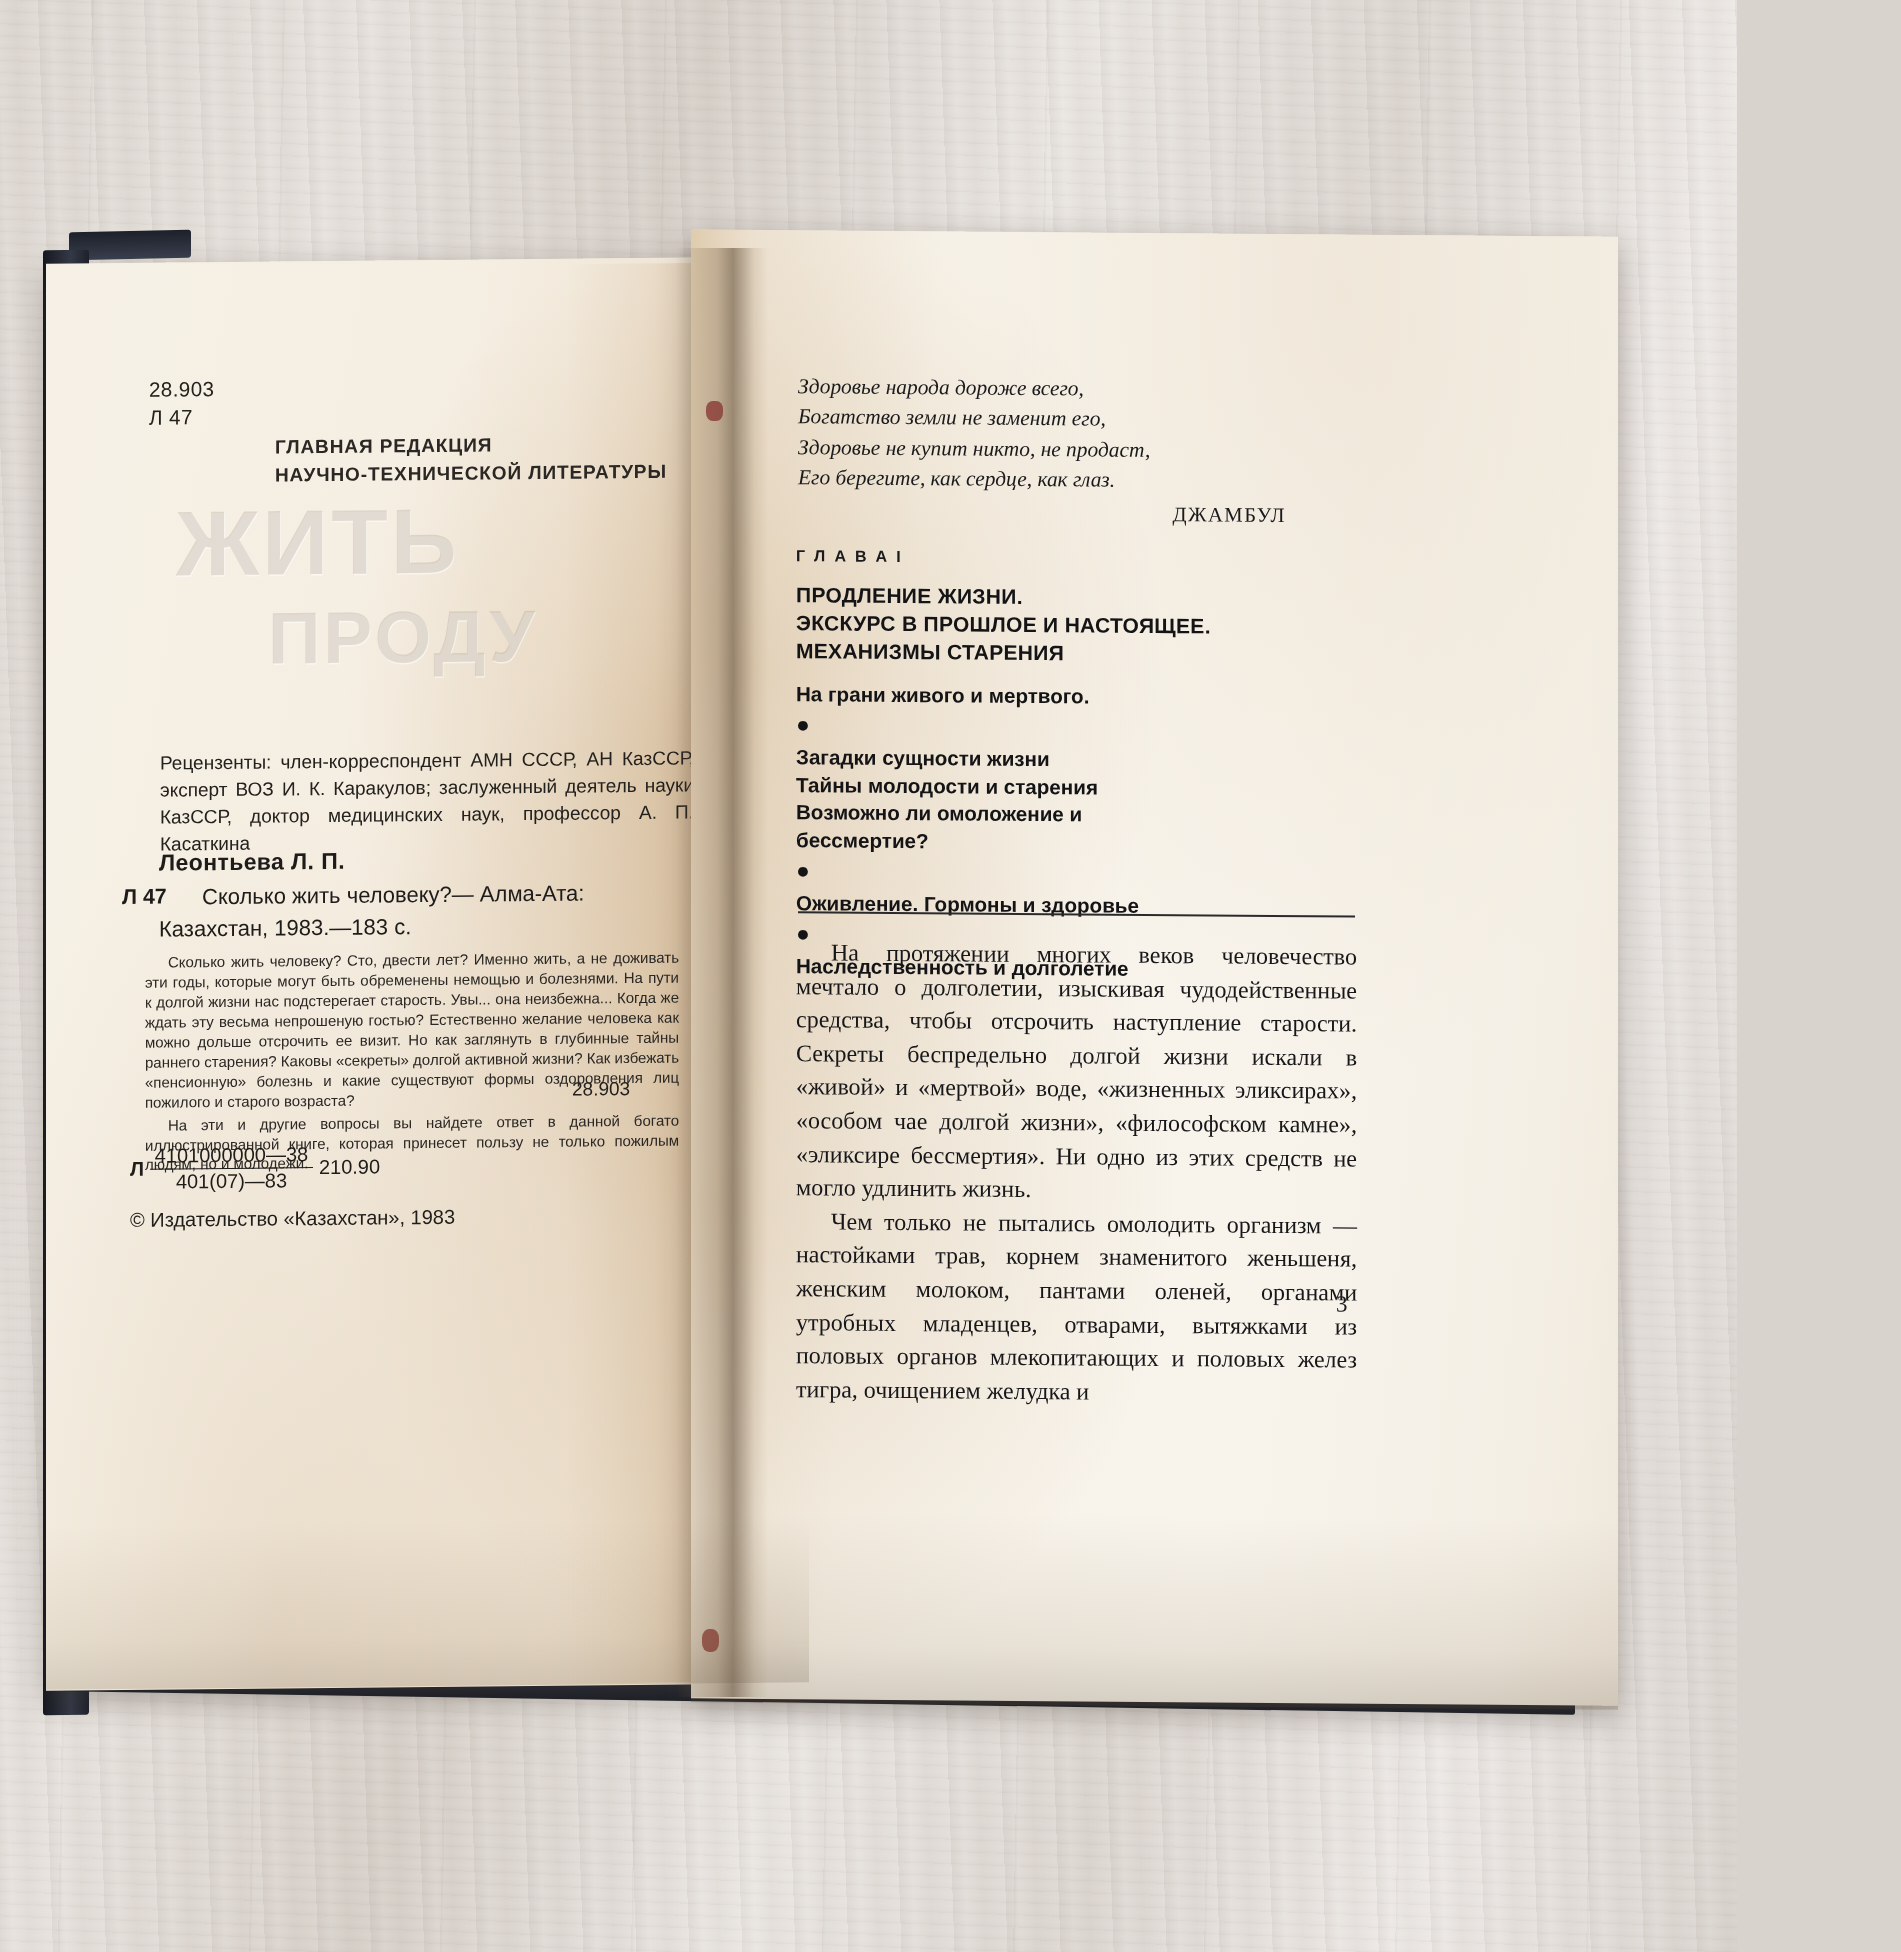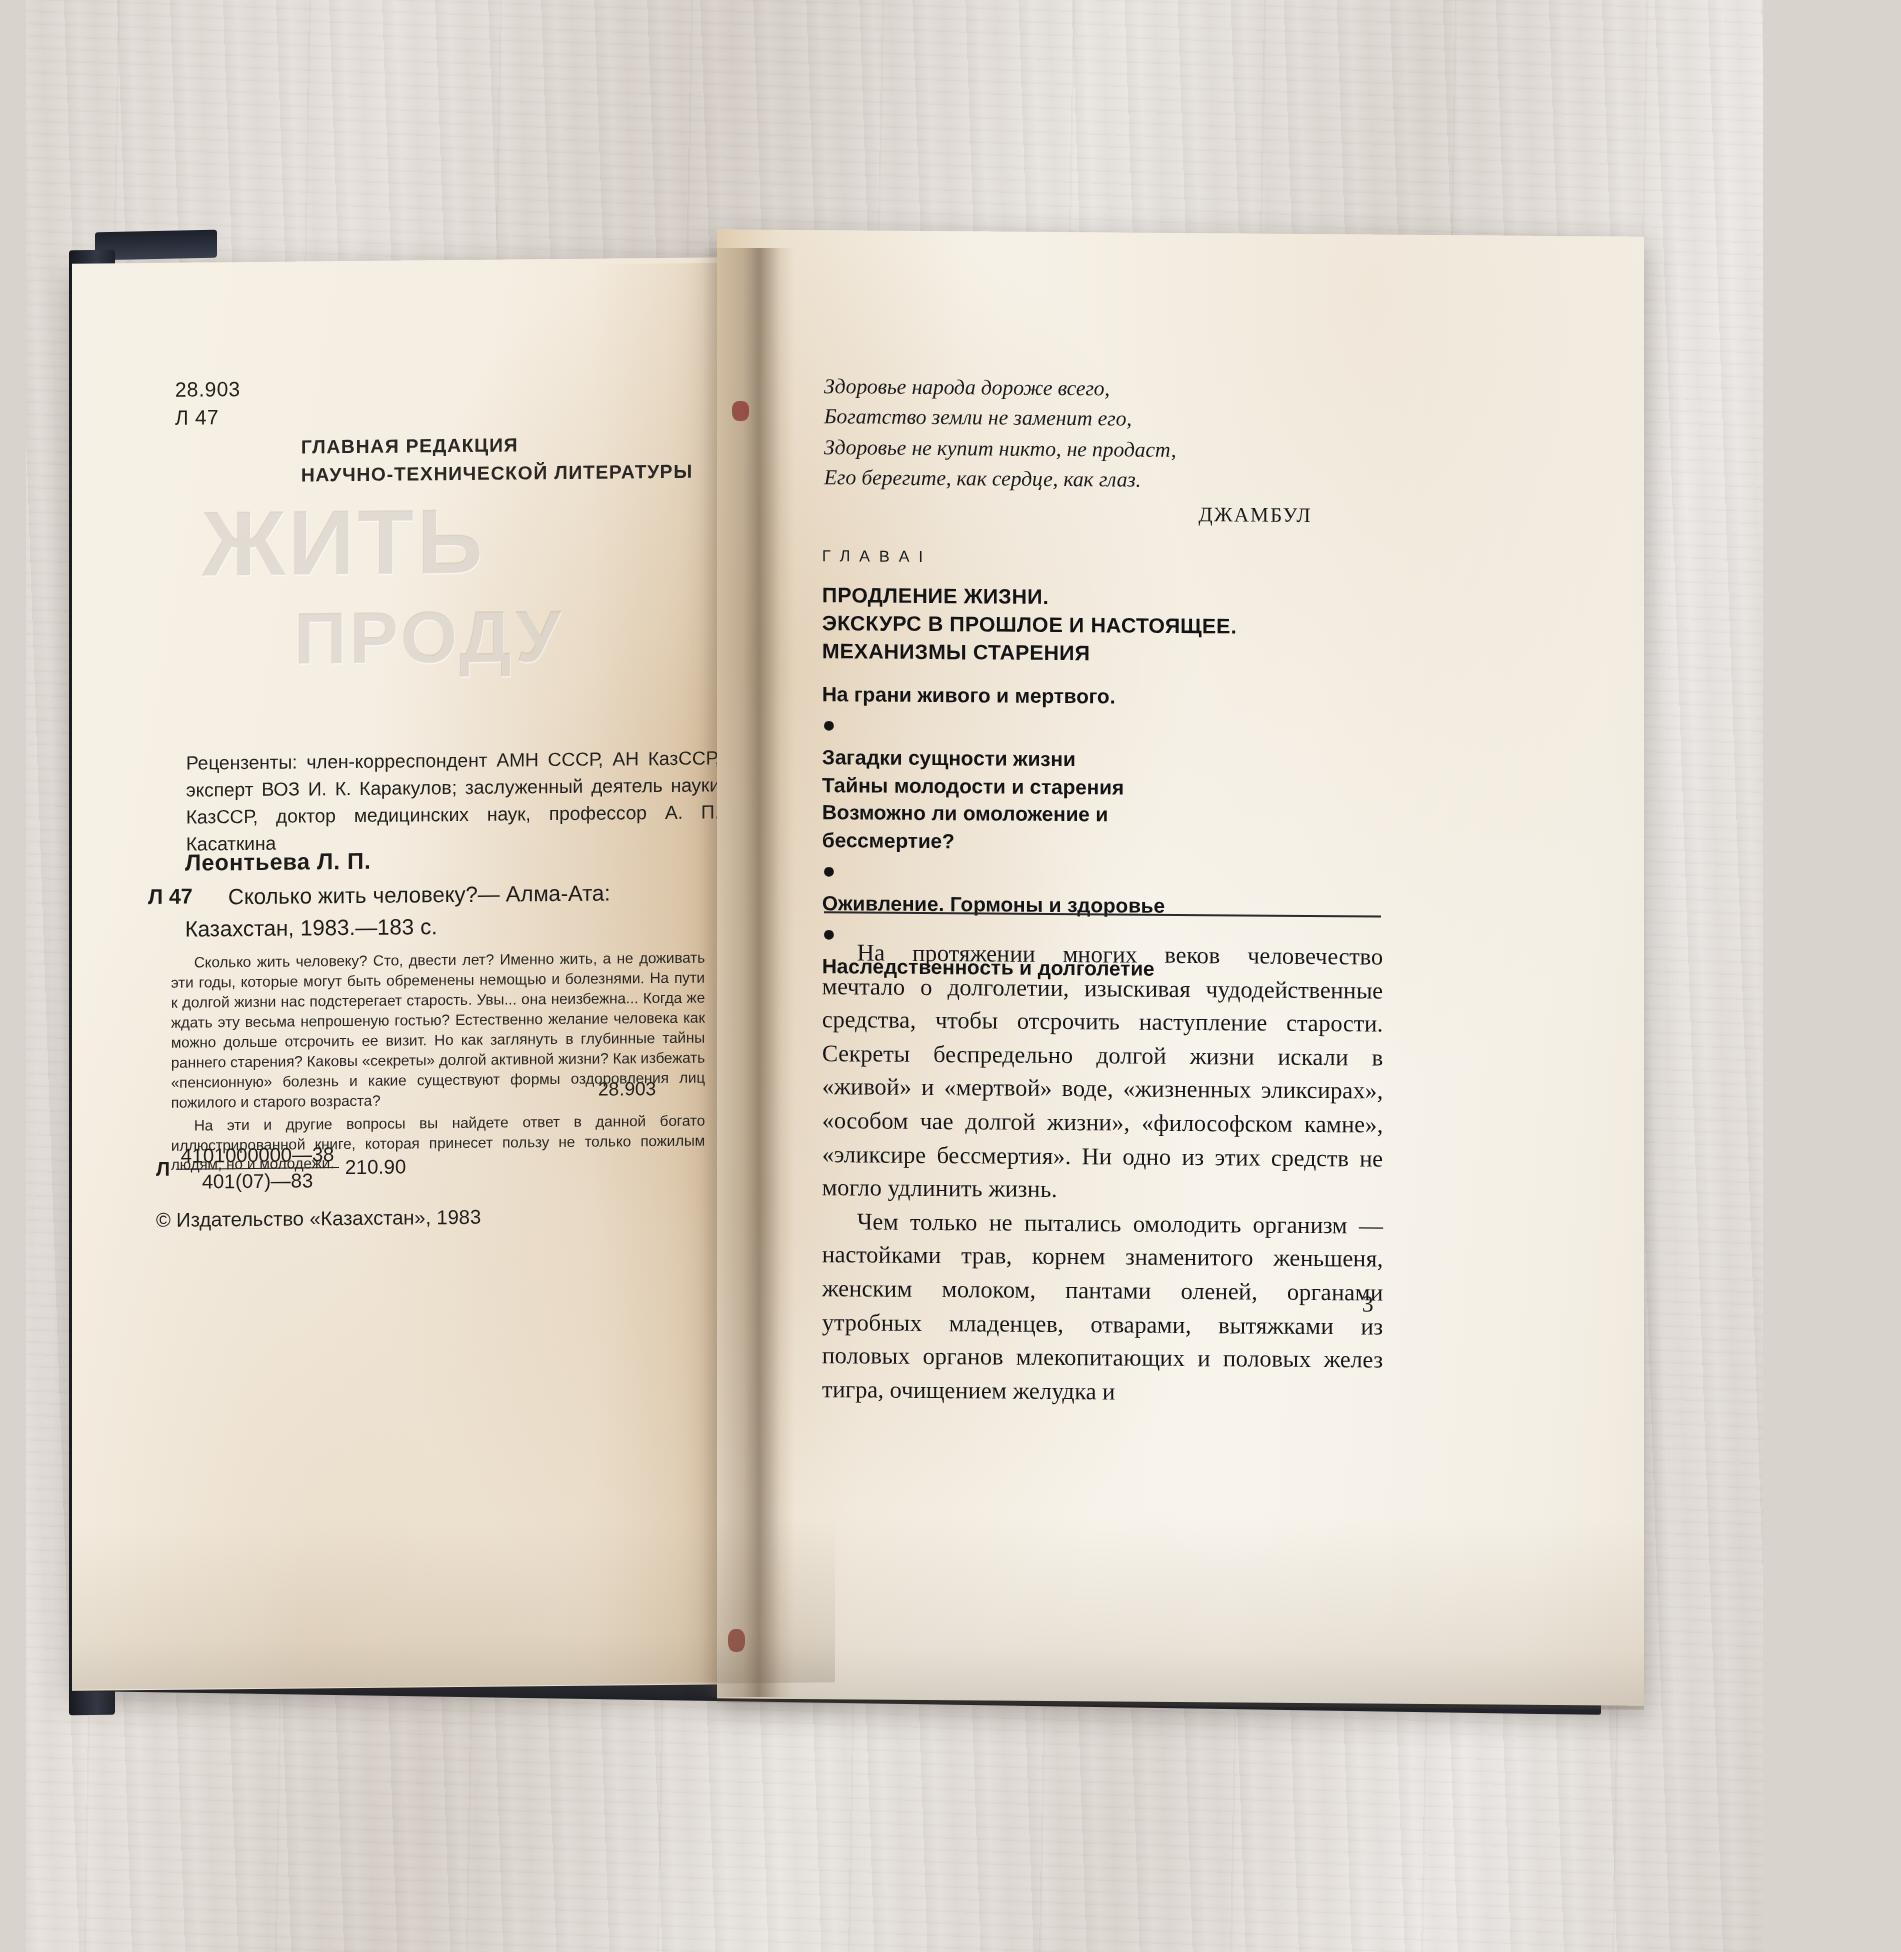--- a/index.html
+++ b/index.html
@@ -29,21 +29,20 @@
         rgba(255,255,255,0.0) 191px
       ),
       repeating-linear-gradient(
         88deg,
         rgba(150,140,130,0.10) 0px,
         rgba(255,255,255,0.05) 13.7px,
         rgba(170,160,150,0.08) 30.5px,
         rgba(255,255,255,0.06) 53px
       ),
       linear-gradient(100deg, #ded8d2 0%, #e6e1dc 18%, #d6cfc8 34%, #e9e5e1 52%, #dcd6d0 68%, #ece8e5 84%, #d9d3cd 100%);
-    margin-left: 26px;
   }
   #scene:before {
     content: "";
     position: absolute;
     inset: 0;
     background:
       repeating-linear-gradient(
         2deg,
         rgba(120,110,100,0.05) 0px,
         rgba(120,110,100,0.00) 2.3px,
@@ -333,21 +332,21 @@
     letter-spacing: 1.5px;
     margin-top: 4.6px;
     font-size: 20.6px;
   }
 
   .chap-label {
     position: absolute;
     left: 105px;
     top: 317px;
     font-family: "Liberation Sans", sans-serif;
-    font-weight: normal;
+    font-weight: bold;
     font-size: 16px;
     letter-spacing: 2.3px;
     color: #1a1a1c;
   }
   .chap-title {
     position: absolute;
     left: 105px;
     top: 351px;
     width: 549px;
     font-family: "Liberation Sans", sans-serif;

